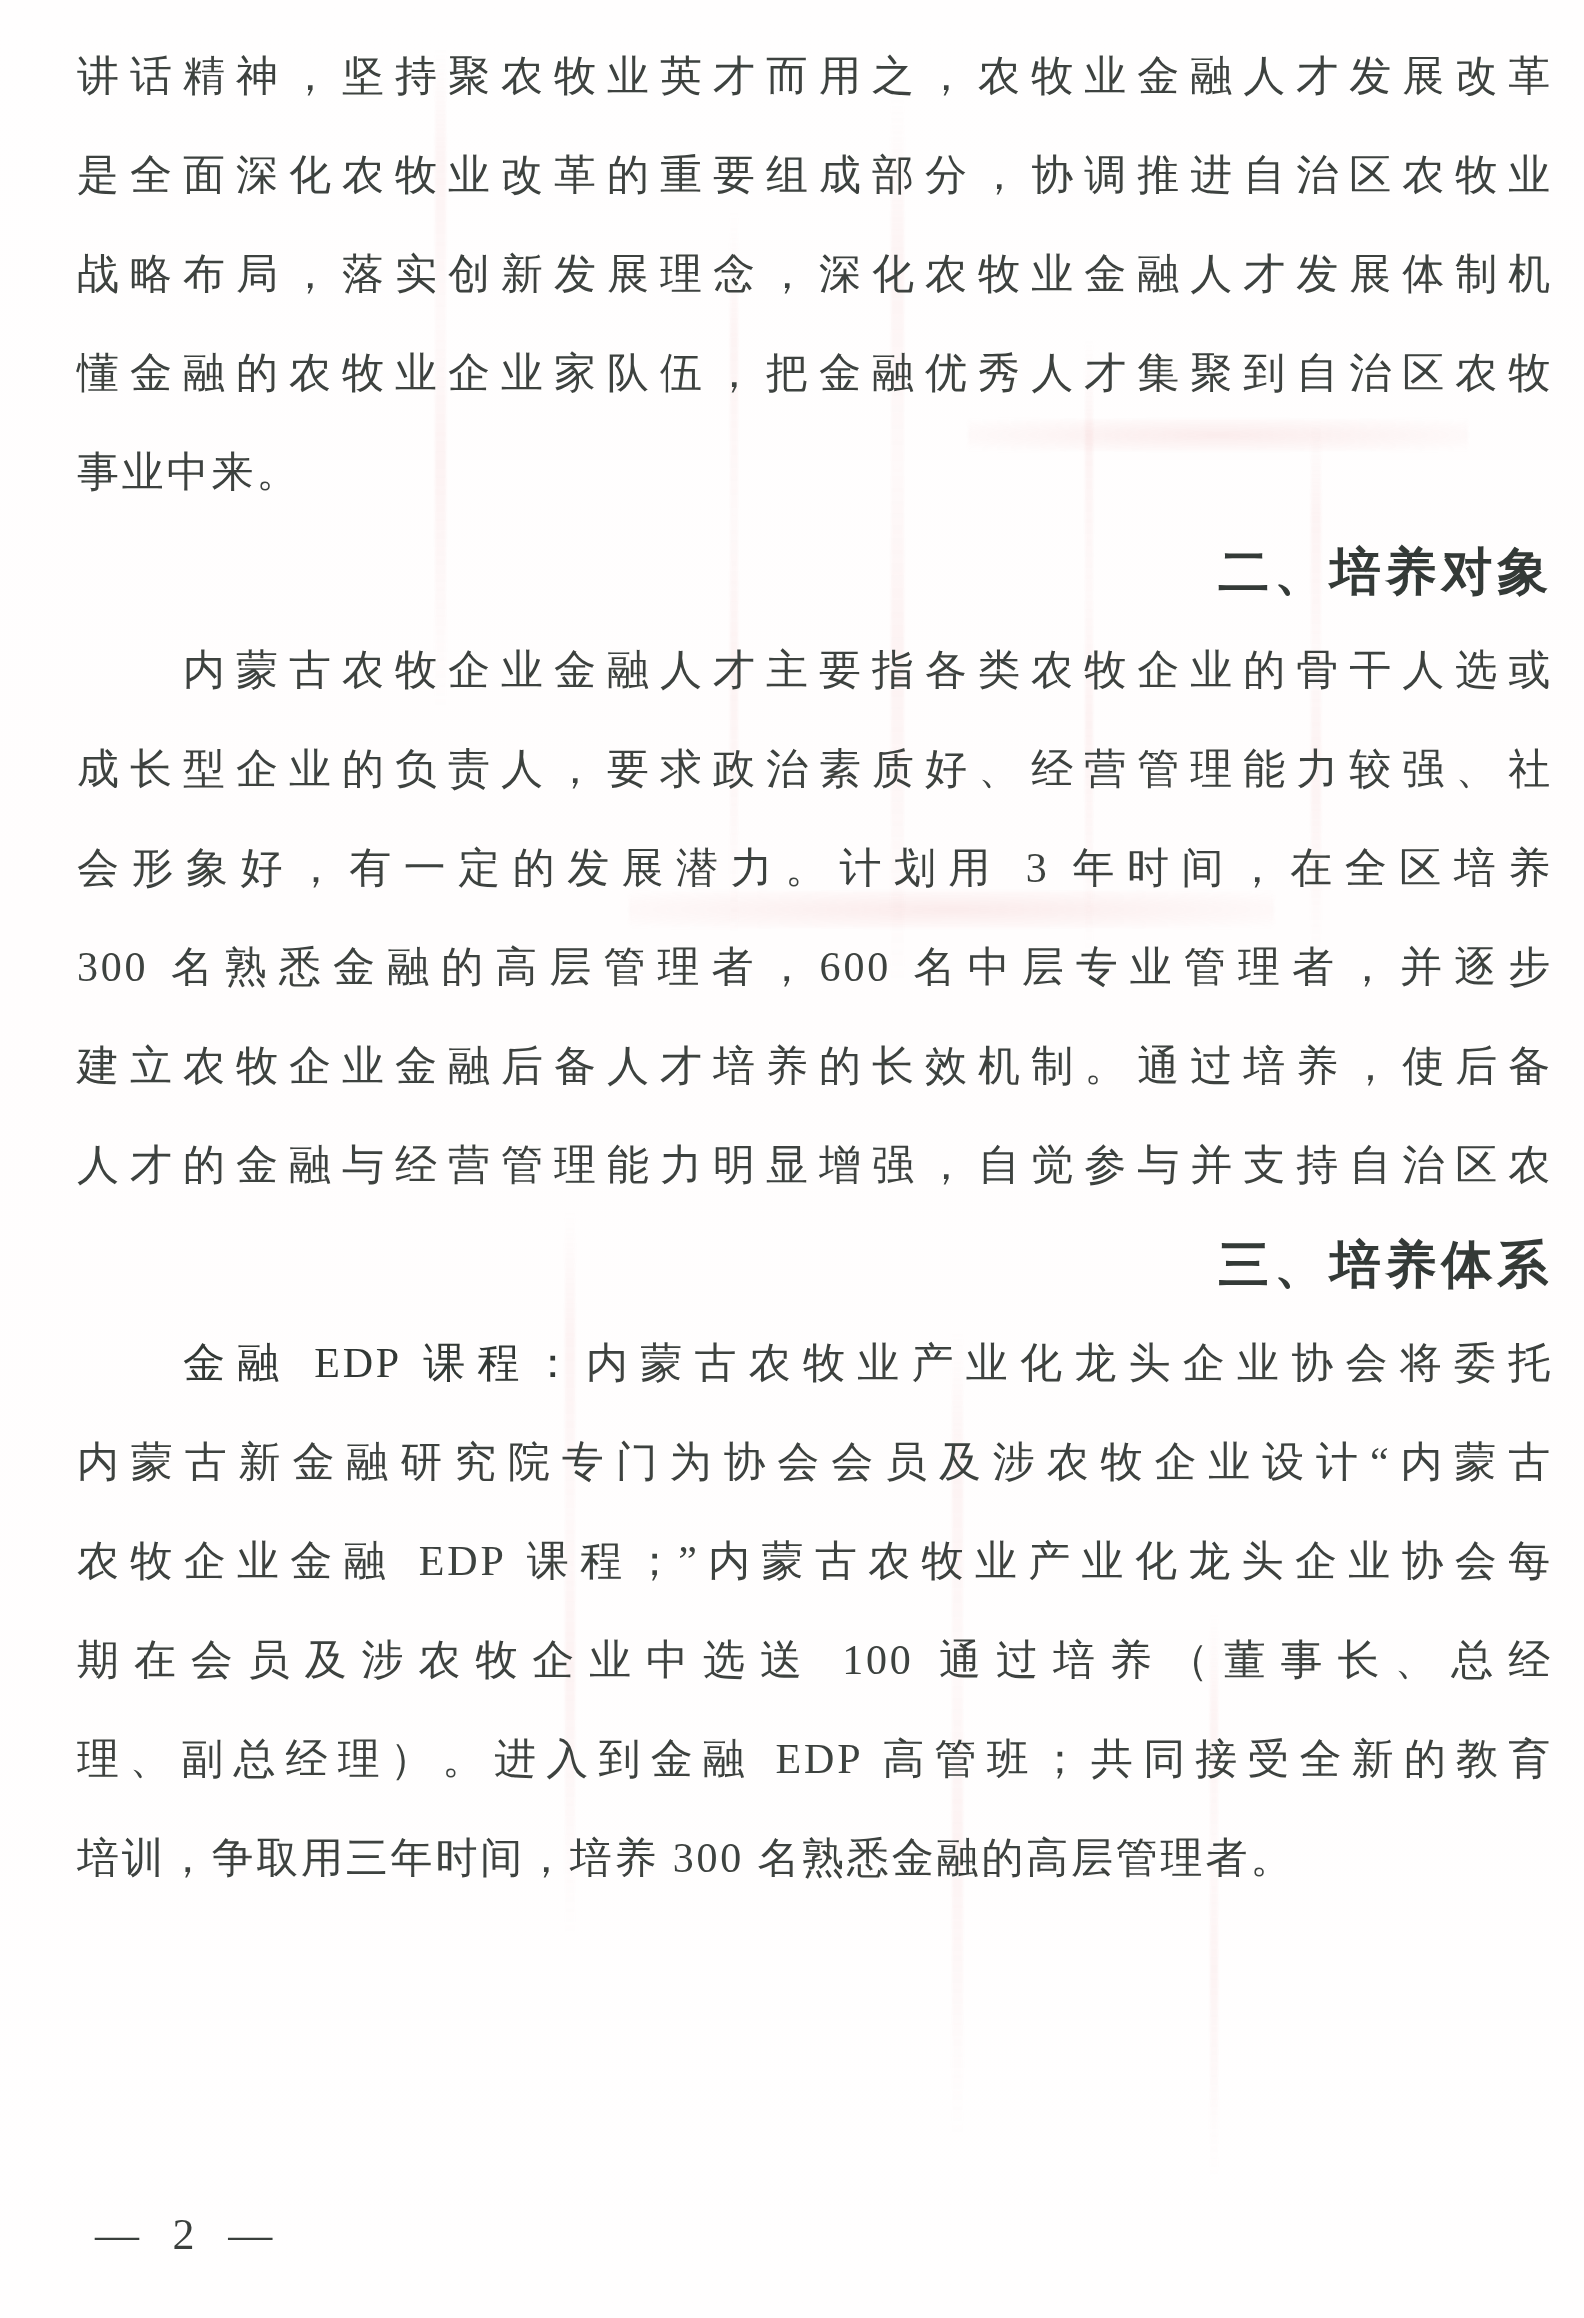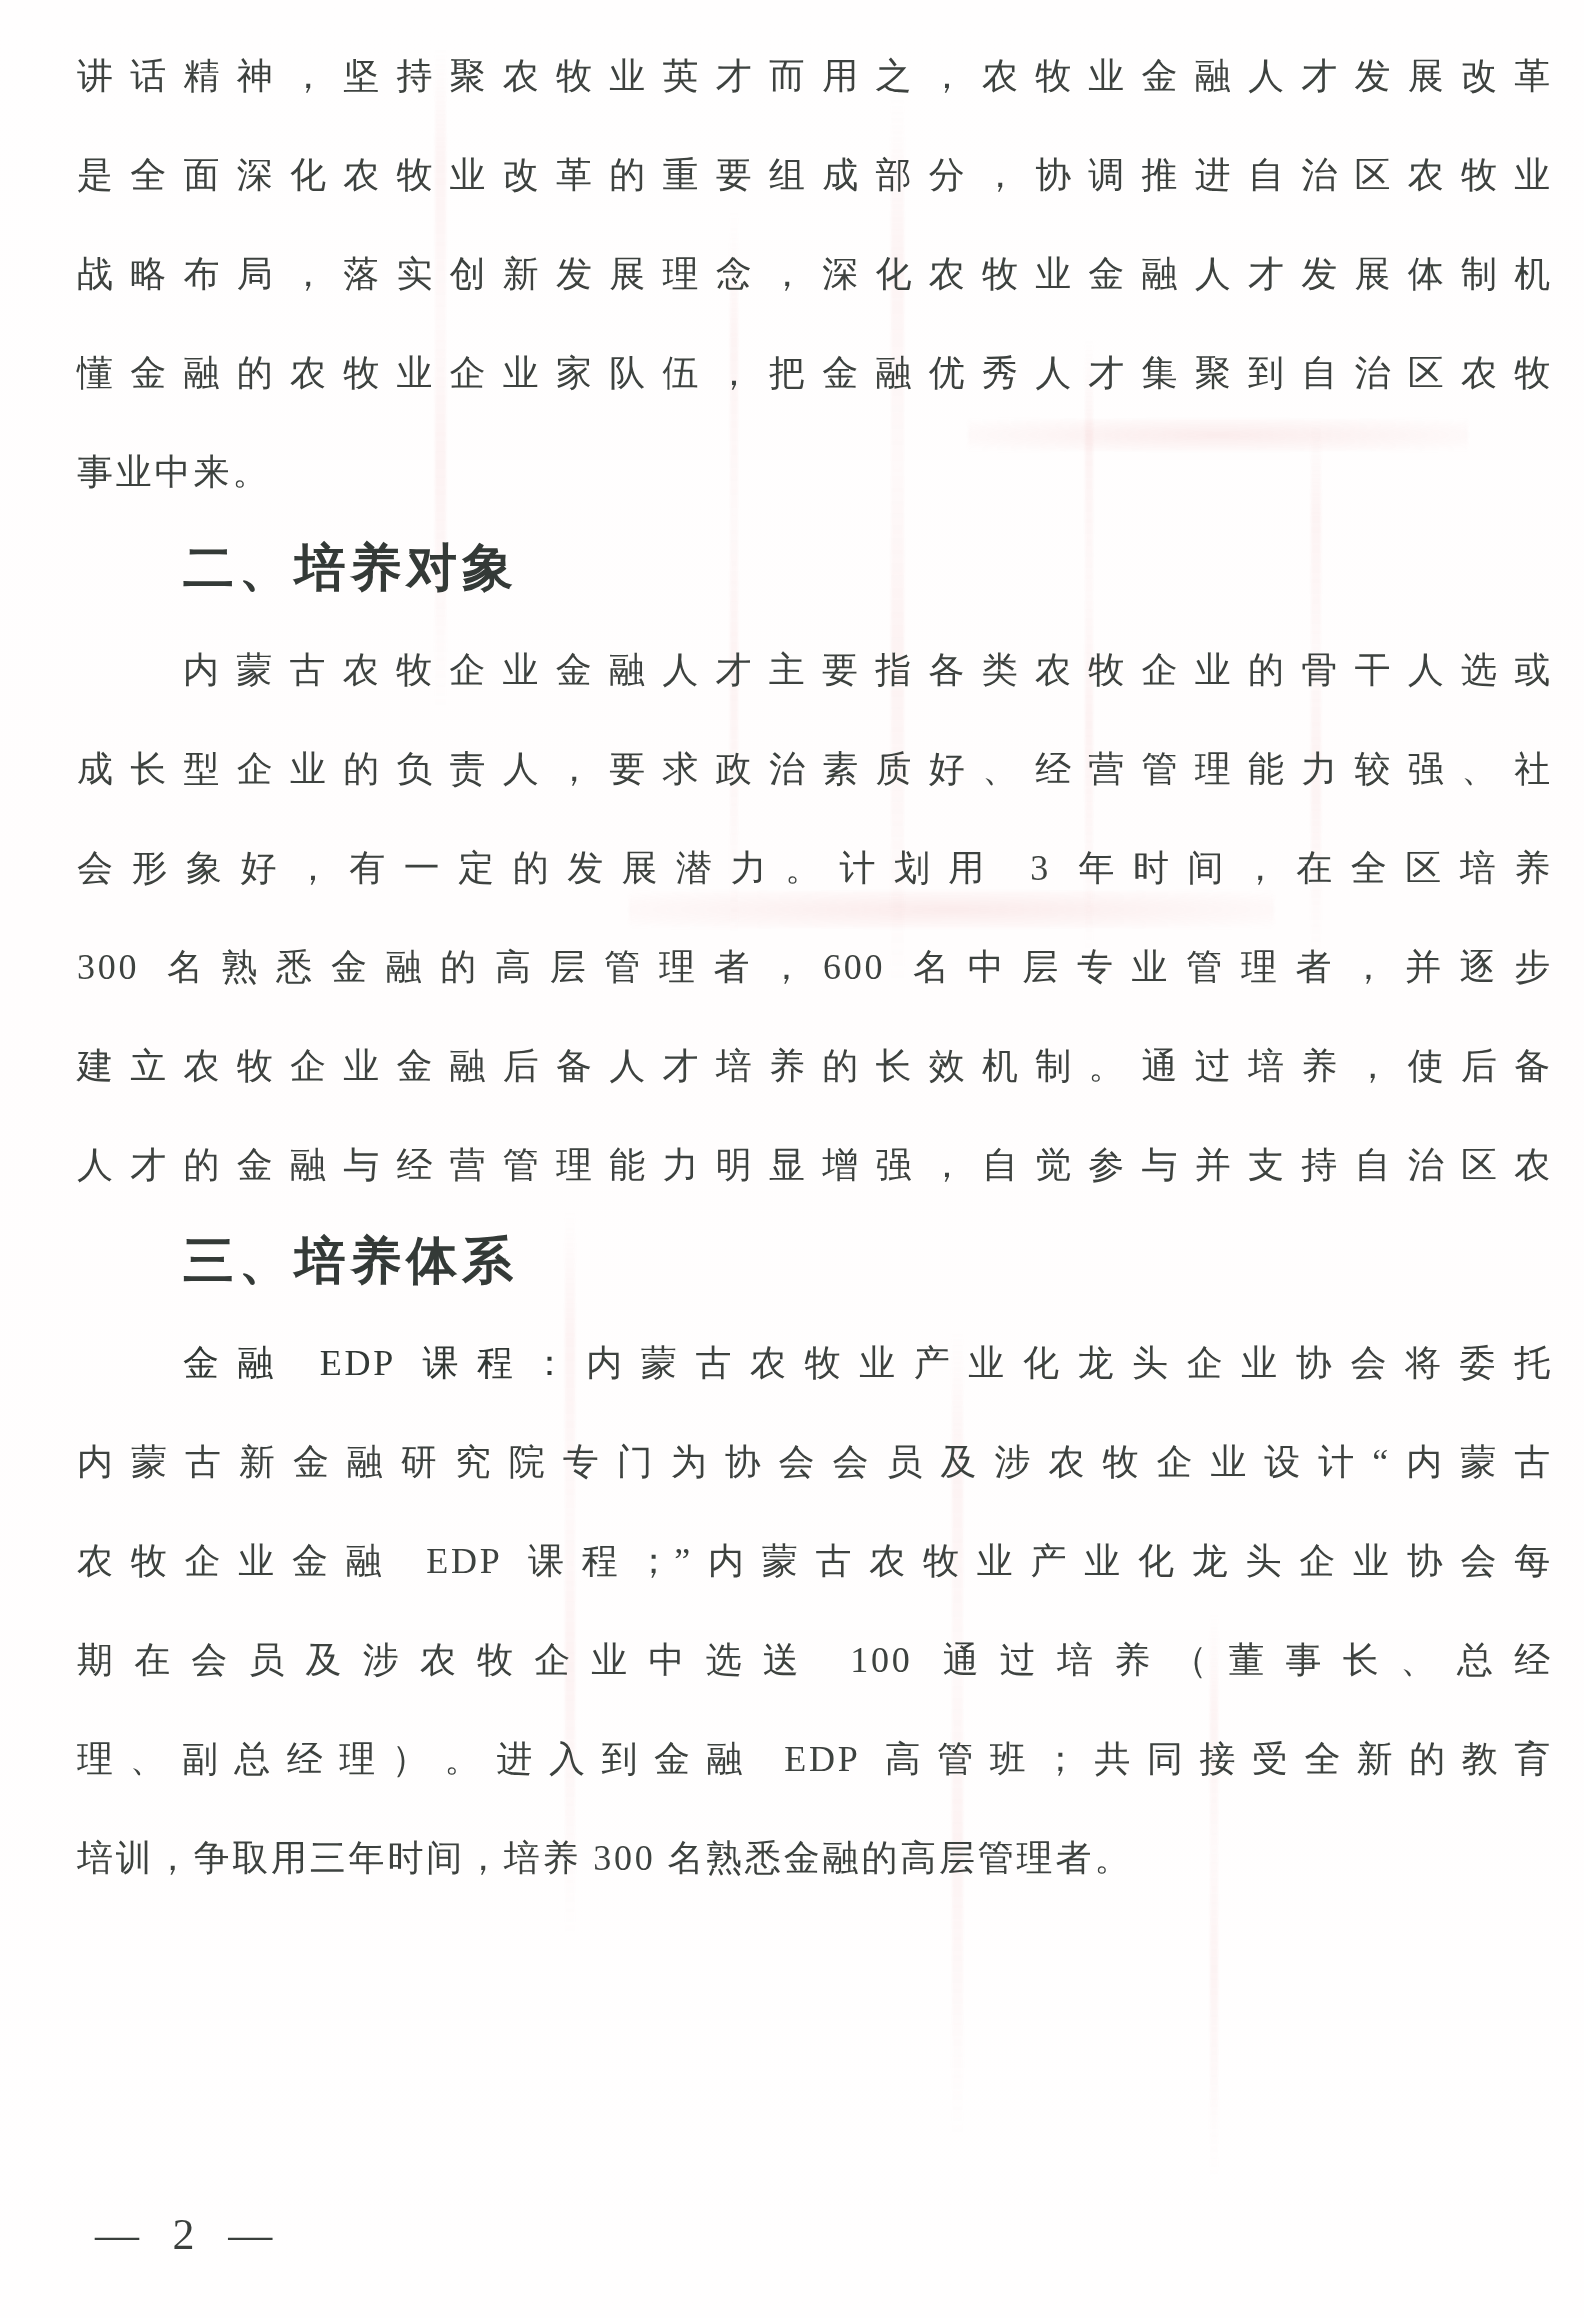--- a/index.html
+++ b/index.html
@@ -42,38 +42,39 @@
   }
   .content {
     position: absolute;
     left: 77px;
     top: 27.4px;
     width: 1476px;
   }
   .line {
     height: 99px;
     line-height: 99px;
-    font-size: 36px;
+    font-size: 42px;
     color: #3d423f;
     letter-spacing: 2.8px;
     white-space: nowrap;
   }
   .jl {  
     text-align: justify;
     text-align-last: justify;
     white-space: normal;
   }
   .ind { text-indent: 106px; }
   .heading {
-    font-family: Liberation Mono, monospace;
+    font-family: Liberation Sans, sans-serif;
     font-weight: bold;
     color: #343a37;
     letter-spacing: 4.8px;
     padding-left: 106px;
     font-size: 51px;
+    text-align: right;
   }
   .lead {
     font-weight: normal;
     color: #323835;
   }
   .footer {
     position: absolute;
     left: 95px;
     top: 2190px;
     height: 89px;

